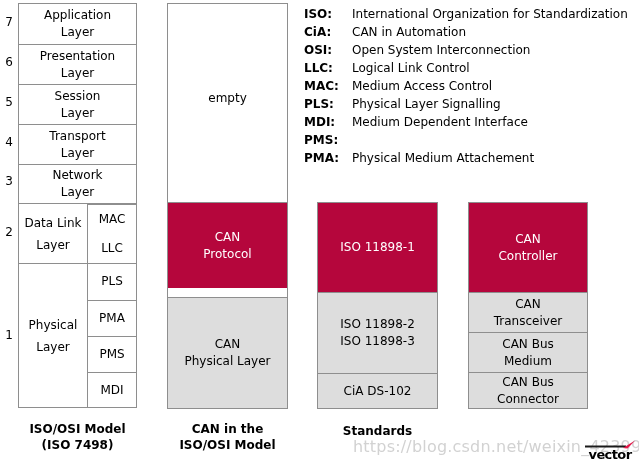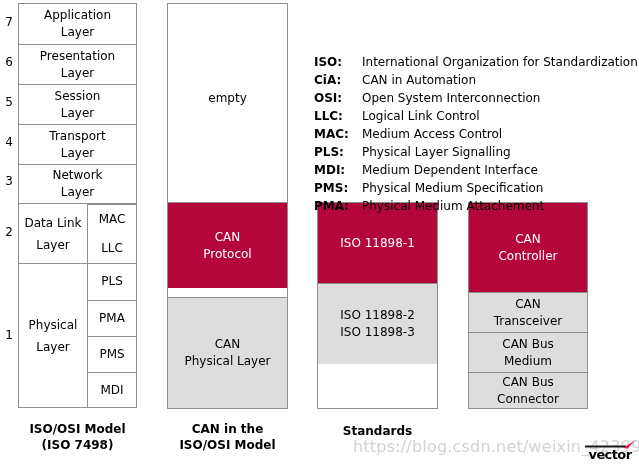--- a/index.html
+++ b/index.html
@@ -22,21 +22,21 @@
   .subcol { width:48px; border-left:1px solid var(--border); display:flex; flex-direction:column; }
   .subcell { display:flex; align-items:center; justify-content:center; box-sizing:border-box; }
   .red  { background:var(--red); color:#fff; }
   .gray { background:var(--boxgray); }
   .pre  { white-space:pre-line; }
   .osi-num { position:absolute; left:2px; width:14px; text-align:center; }
   .caption {
     position:absolute; font-weight:bold; text-align:center;
     white-space:pre-line; line-height:16px;
   }
-  .legend { position:absolute; left:314px; top:5px;margin-top:48px; }
+  .legend { position:absolute; left:304px; top:5px; }
   .lrow { display:flex; line-height:18px; }
   .abbr { width:48px; font-weight:bold; }
   .watermark {
     position:absolute; left:353px; top:437px; font-size:16px;
     color:var(--watermark); letter-spacing:0.2px; white-space:nowrap;text-align:right;
   }
   .vlogo { position:absolute; left:584px; top:440px; width:52px; }
   .vlogo svg { display:block; }
   .vtext {
     font-weight:bold; font-size:13px; letter-spacing:-0.6px;
@@ -105,26 +105,29 @@
       <span class="pre">CAN
 Protocol</span>
     </div>
     <div class="cell gray bt" style="height:116px">
       <span class="pre">CAN
 Physical Layer</span>
     </div>
   </div>
 
   <div class="col" style="left:317px; top:202px; width:119px; height:205px;">
-    <div class="cell red" style="height:80px">
+    <div class="cell red" style="height:89px">
       <span class="pre">ISO 11898-1</span>
     </div>
     <div class="cell gray bt" style="height:81px">
       <span class="pre">ISO 11898-2
 ISO 11898-3</span>
+    </div>
+    <div class="cell gray bt" style="height:35px">
+      <span class="pre">CiA DS-102</span>
     </div>
   </div>
 
   <div class="col" style="left:468px; top:202px; width:118px; height:205px;">
     <div class="cell red" style="height:89px">
       <span class="pre">CAN
 Controller</span>
     </div>
     <div class="cell gray bt" style="height:40px">
       <span class="pre">CAN
@@ -170,21 +173,20 @@
     <div class="lrow">
       <span class="abbr">PLS:</span>
       <span class="desc">Physical Layer Signalling</span>
     </div>
     <div class="lrow">
       <span class="abbr">MDI:</span>
       <span class="desc">Medium Dependent Interface</span>
     </div>
     <div class="lrow">
       <span class="abbr">PMS:</span>
-      <span class="desc">Physical Medium Specification</span>
     </div>
     <div class="lrow">
       <span class="abbr">PMA:</span>
       <span class="desc">Physical Medium Attachement</span>
     </div>
   </div>
 
   <div class="watermark">https://blog.csdn.net/weixin_42399934</div>
 
   <div class="vlogo">

